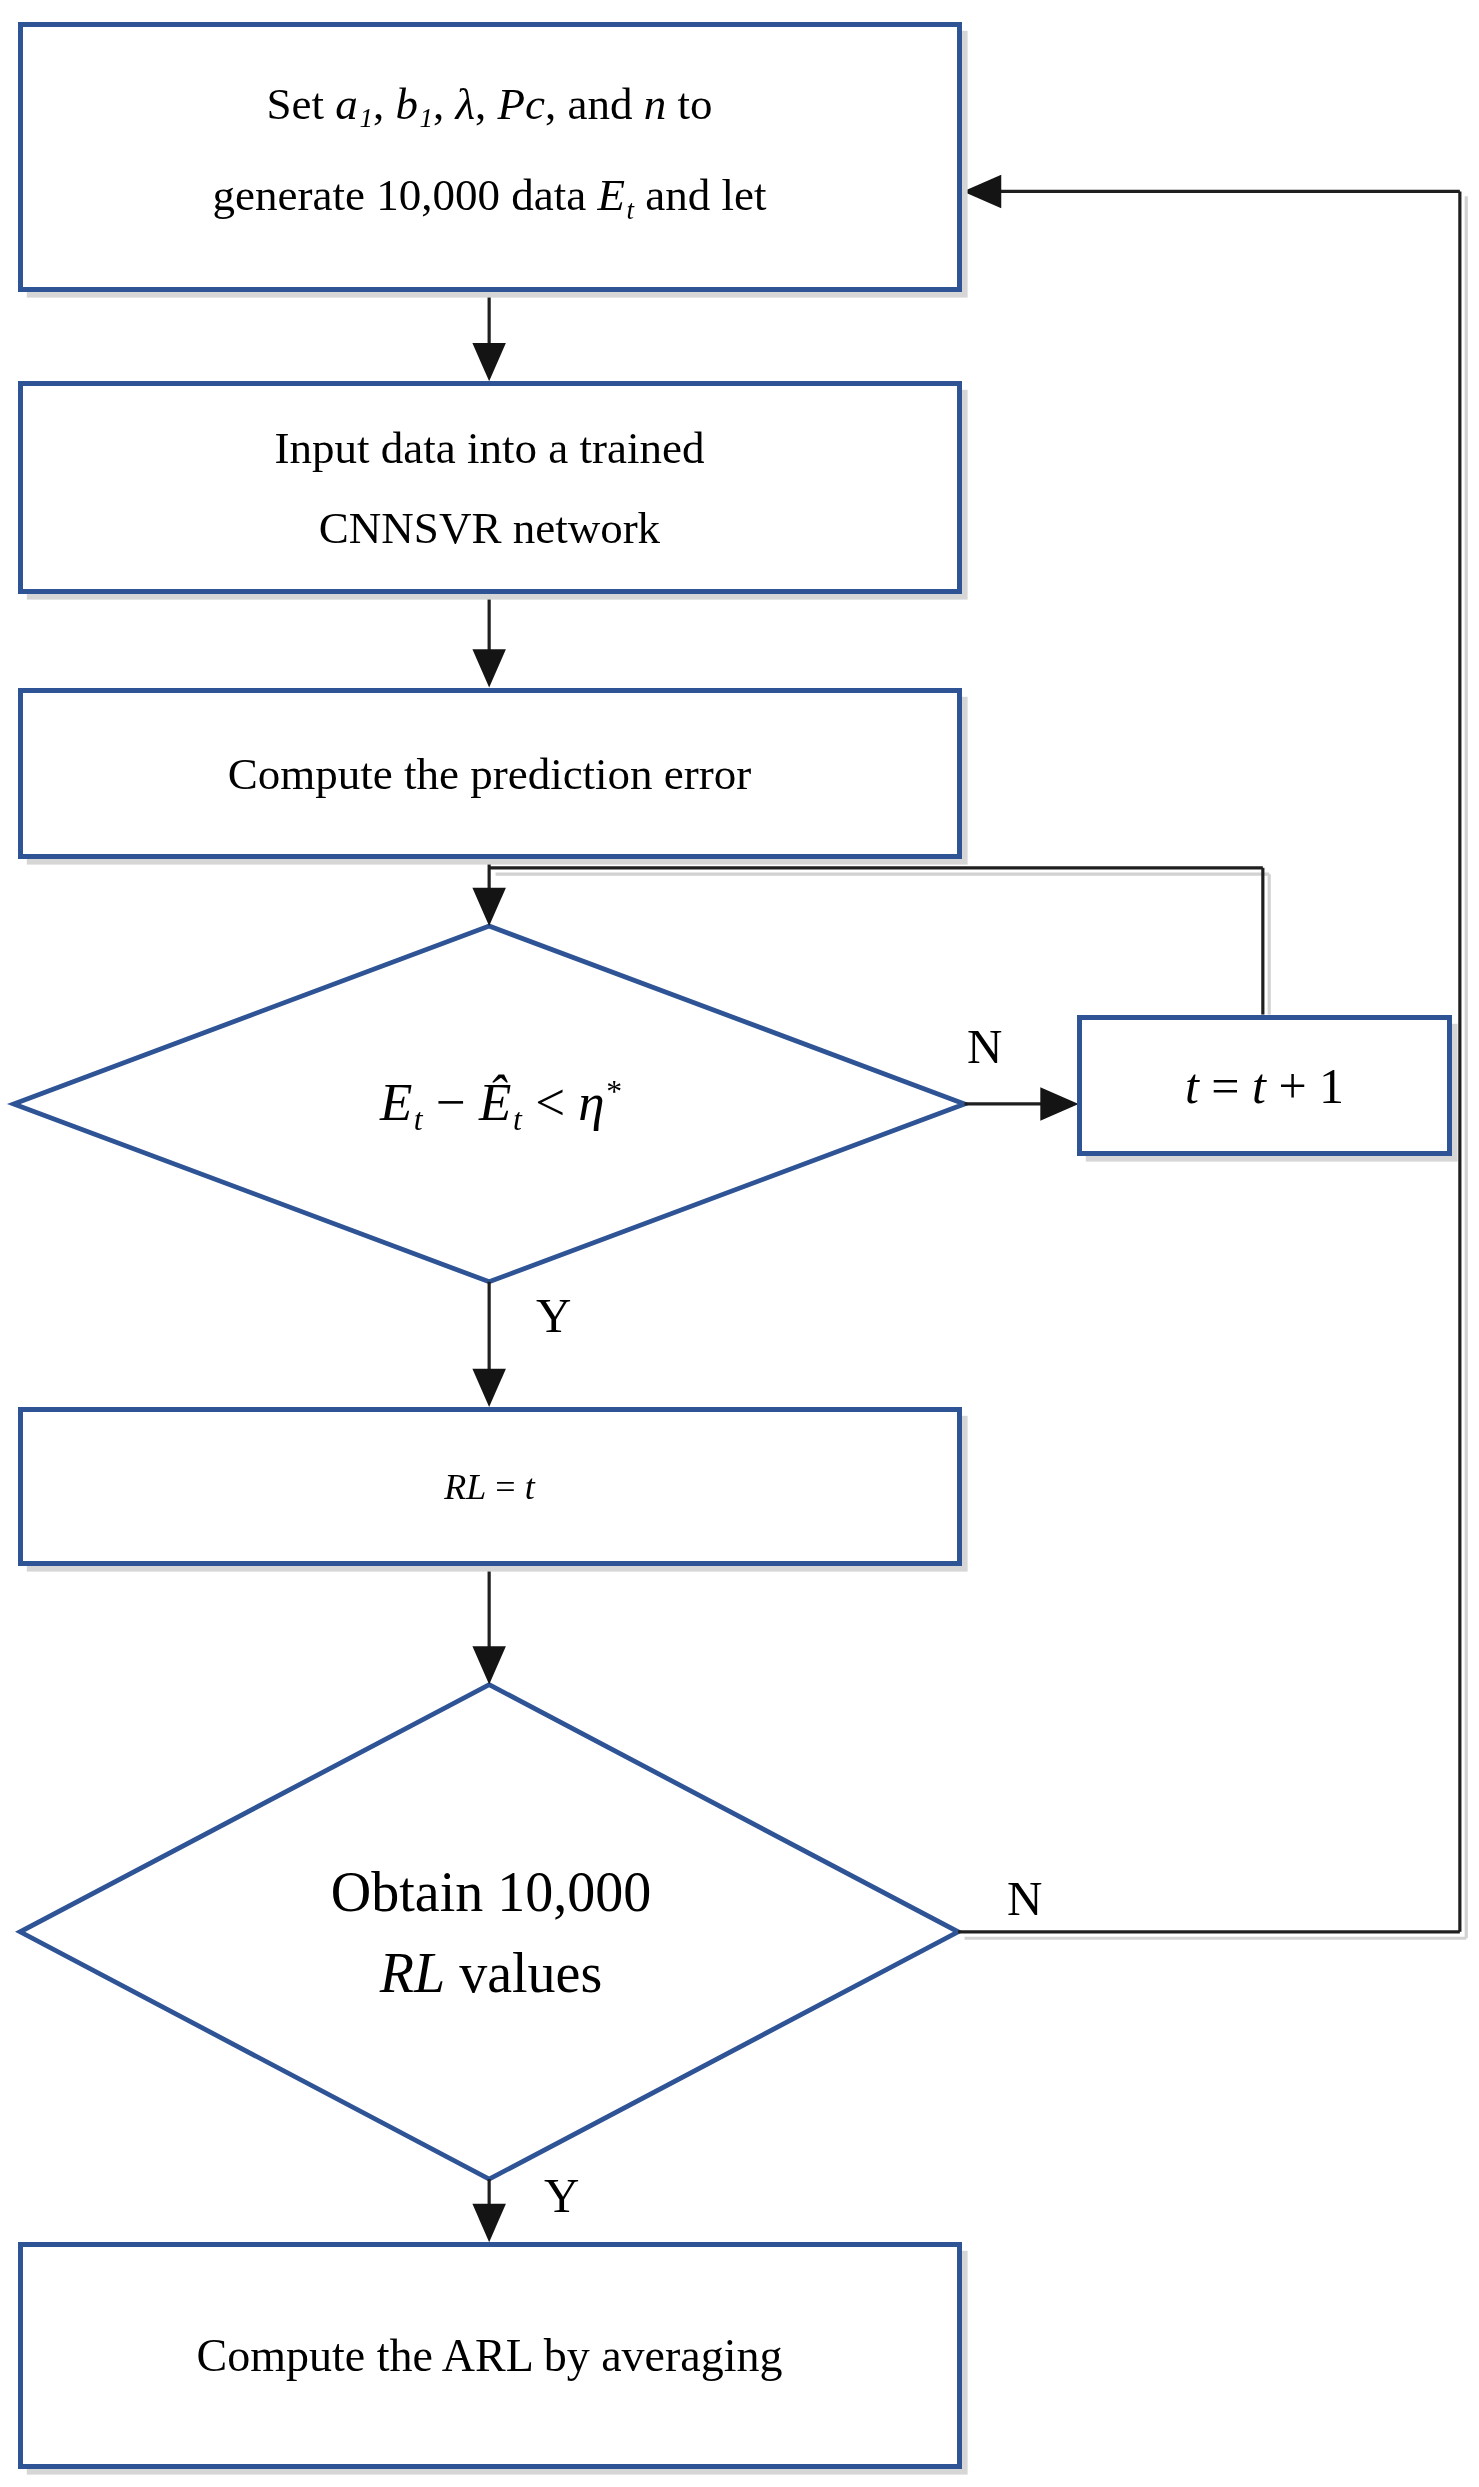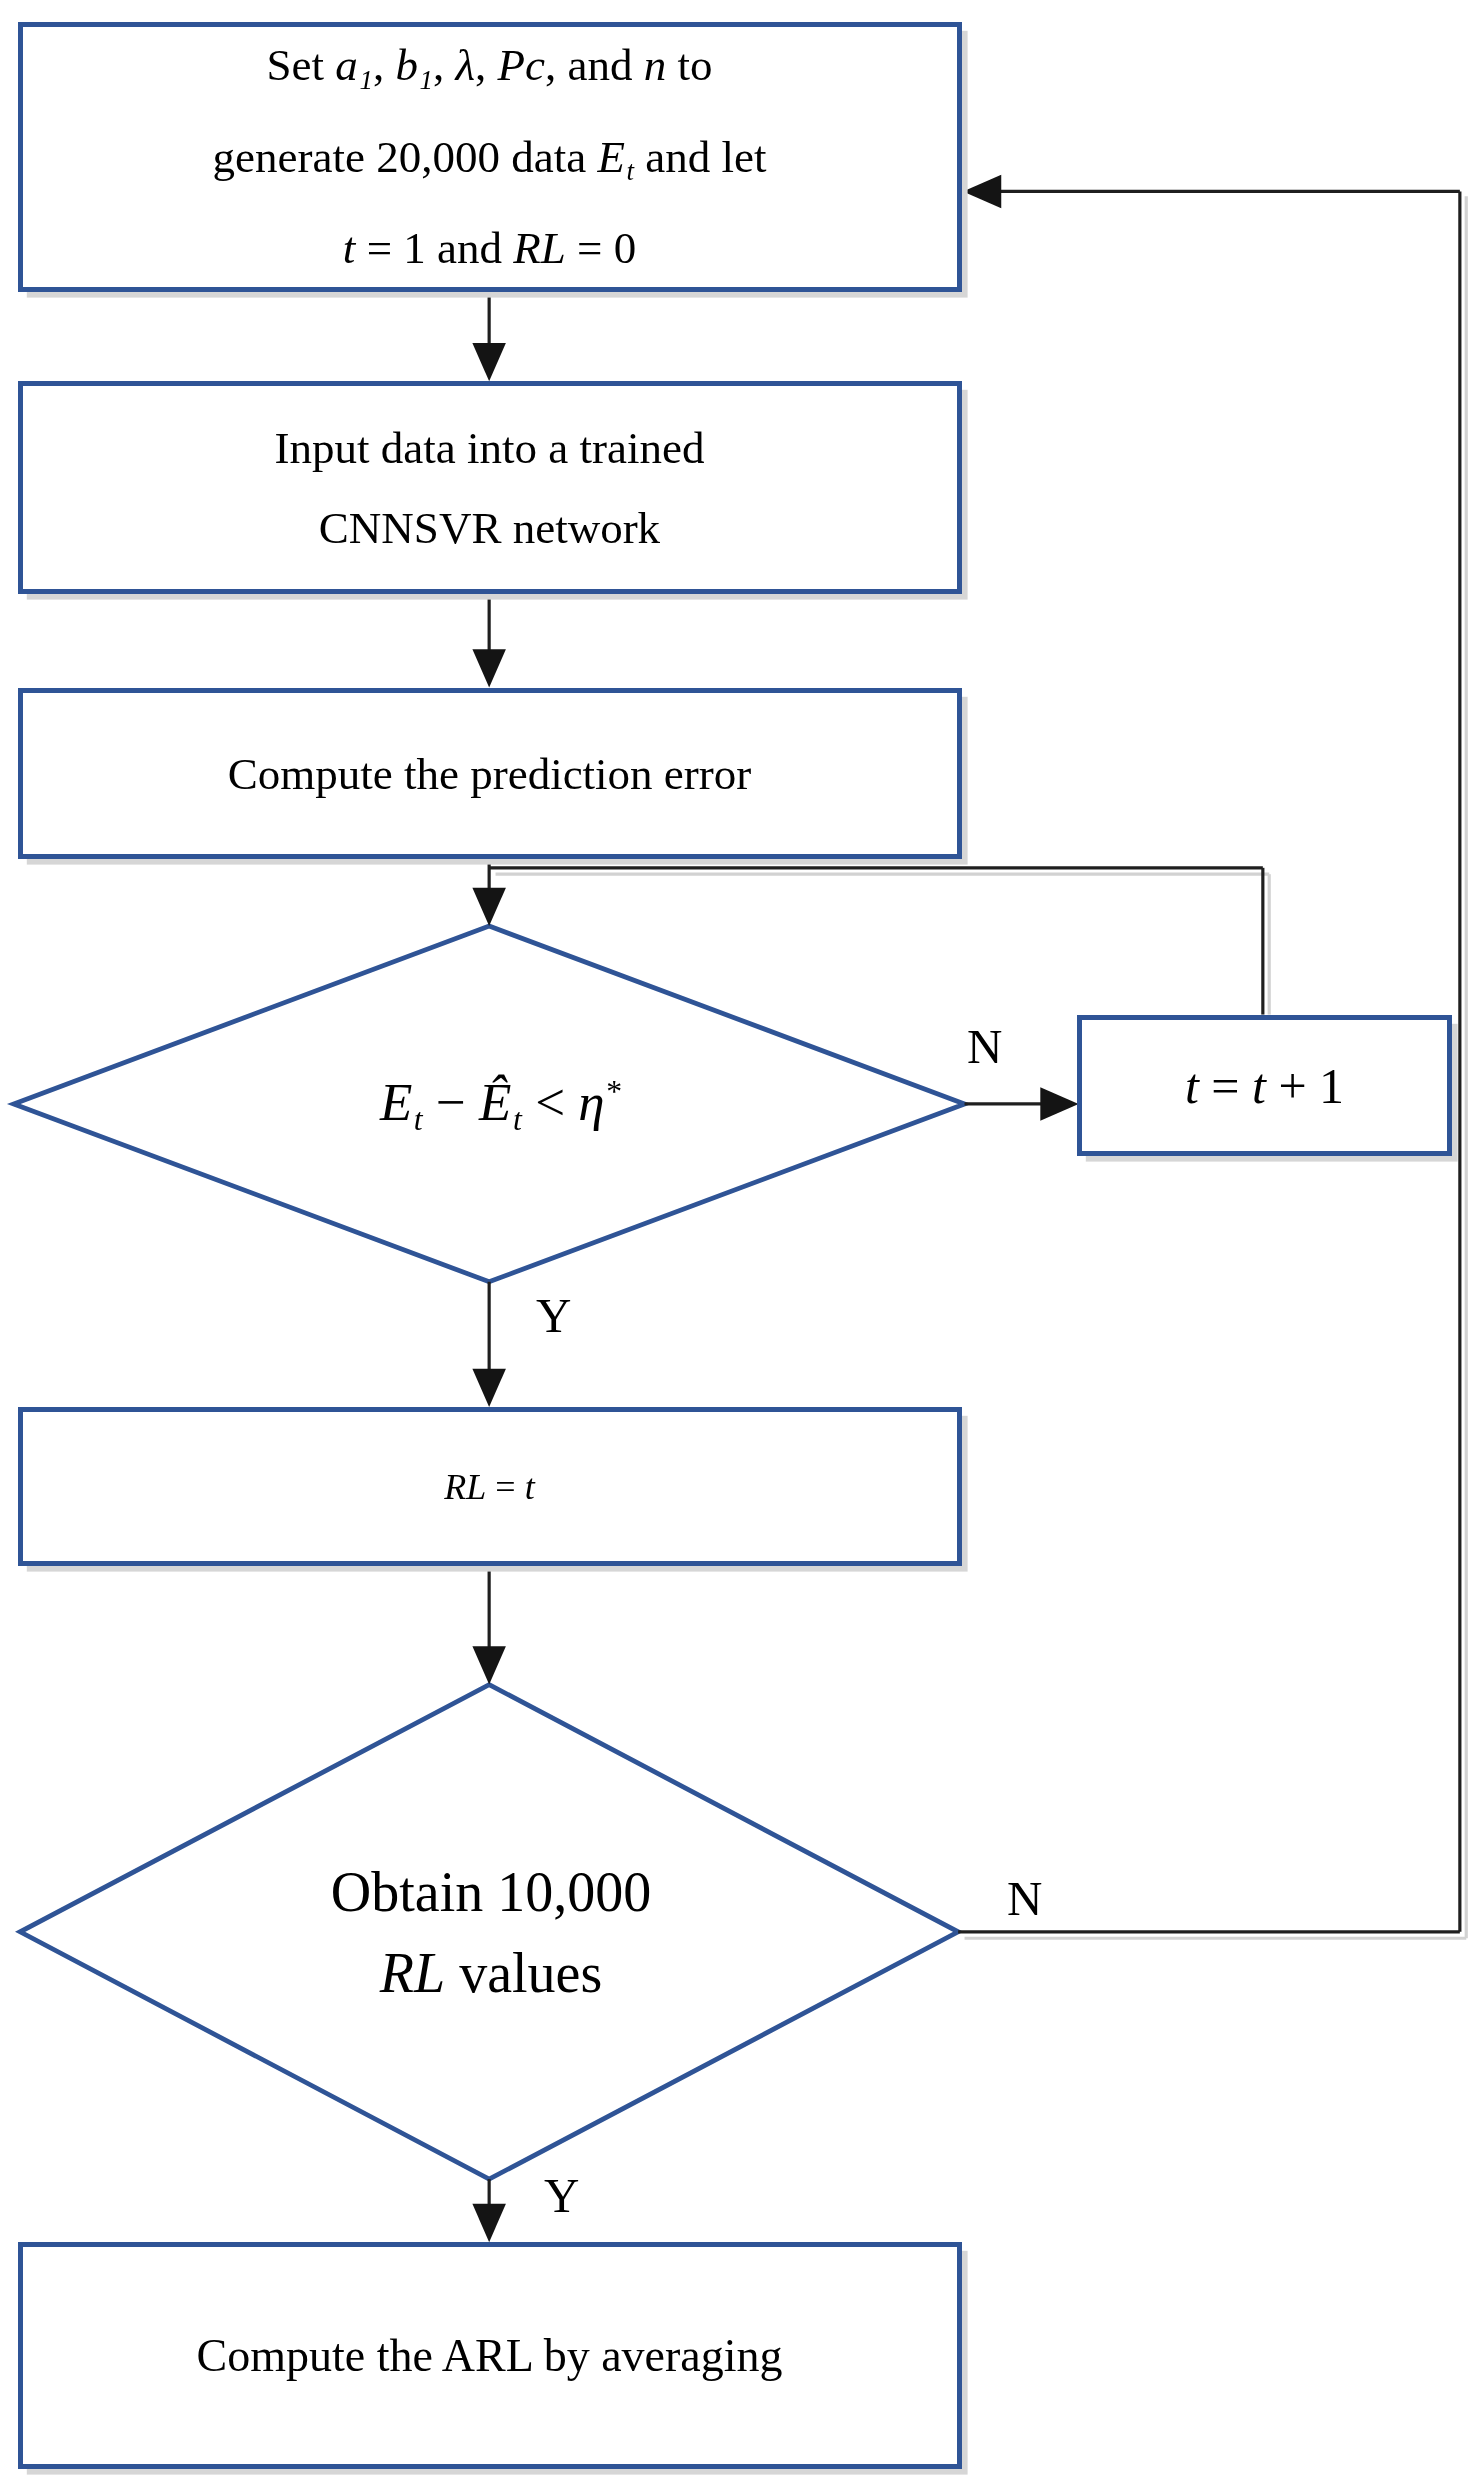--- a/index.html
+++ b/index.html
@@ -94,22 +94,21 @@
     <polygon class="ah" points="613,1161 592,1113 634,1113"></polygon>
     <polygon class="ah" points="613,1764 592,1716 634,1716"></polygon>
     <polygon class="ah" points="613,2112 592,2064 634,2064"></polygon>
     <polygon class="ah" points="613,2811 592,2763 634,2763"></polygon>
     <polygon class="ah" points="1352,1384 1304,1363 1304,1405"></polygon>
     <polygon class="ah" points="1207,240 1255,219 1255,261"></polygon>
   </svg>
 
   <div class="node" id="n-init">
     <div class="ln"><span class="seg-plain">Set </span><span class="seg-var">a</span><span class="seg-sub">1</span><span class="seg-plain">, </span><span class="seg-var">b</span><span class="seg-sub">1</span><span class="seg-plain">, </span><span class="seg-var">λ</span><span class="seg-plain">, </span><span class="seg-var">Pc</span><span class="seg-plain">, and </span><span class="seg-var">n</span><span class="seg-plain"> to</span></div>
-    <div class="ln"><span class="seg-plain">generate 20,000 data </span><span class="seg-var">E</span><span class="seg-sub">t</span><span class="seg-plain"> and let</span></div>
-    <div class="ln"><span class="seg-var">t</span><span class="seg-plain"> = 1 and </span><span class="seg-var">RL</span><span class="seg-plain"> = 0</span></div>
+    <div class="ln"><span class="seg-plain">generate 10,000 data </span><span class="seg-var">E</span><span class="seg-sub">t</span><span class="seg-plain"> and let</span></div>
   </div>
 
   <div class="node" id="n-input">
     <div class="ln"><span class="seg-plain">Input data into a trained</span></div>
     <div class="ln"><span class="seg-plain">CNNSVR network</span></div>
   </div>
 
   <div class="node" id="n-error">
     <div class="ln"><span class="seg-plain">Compute the prediction error</span></div>
   </div>

